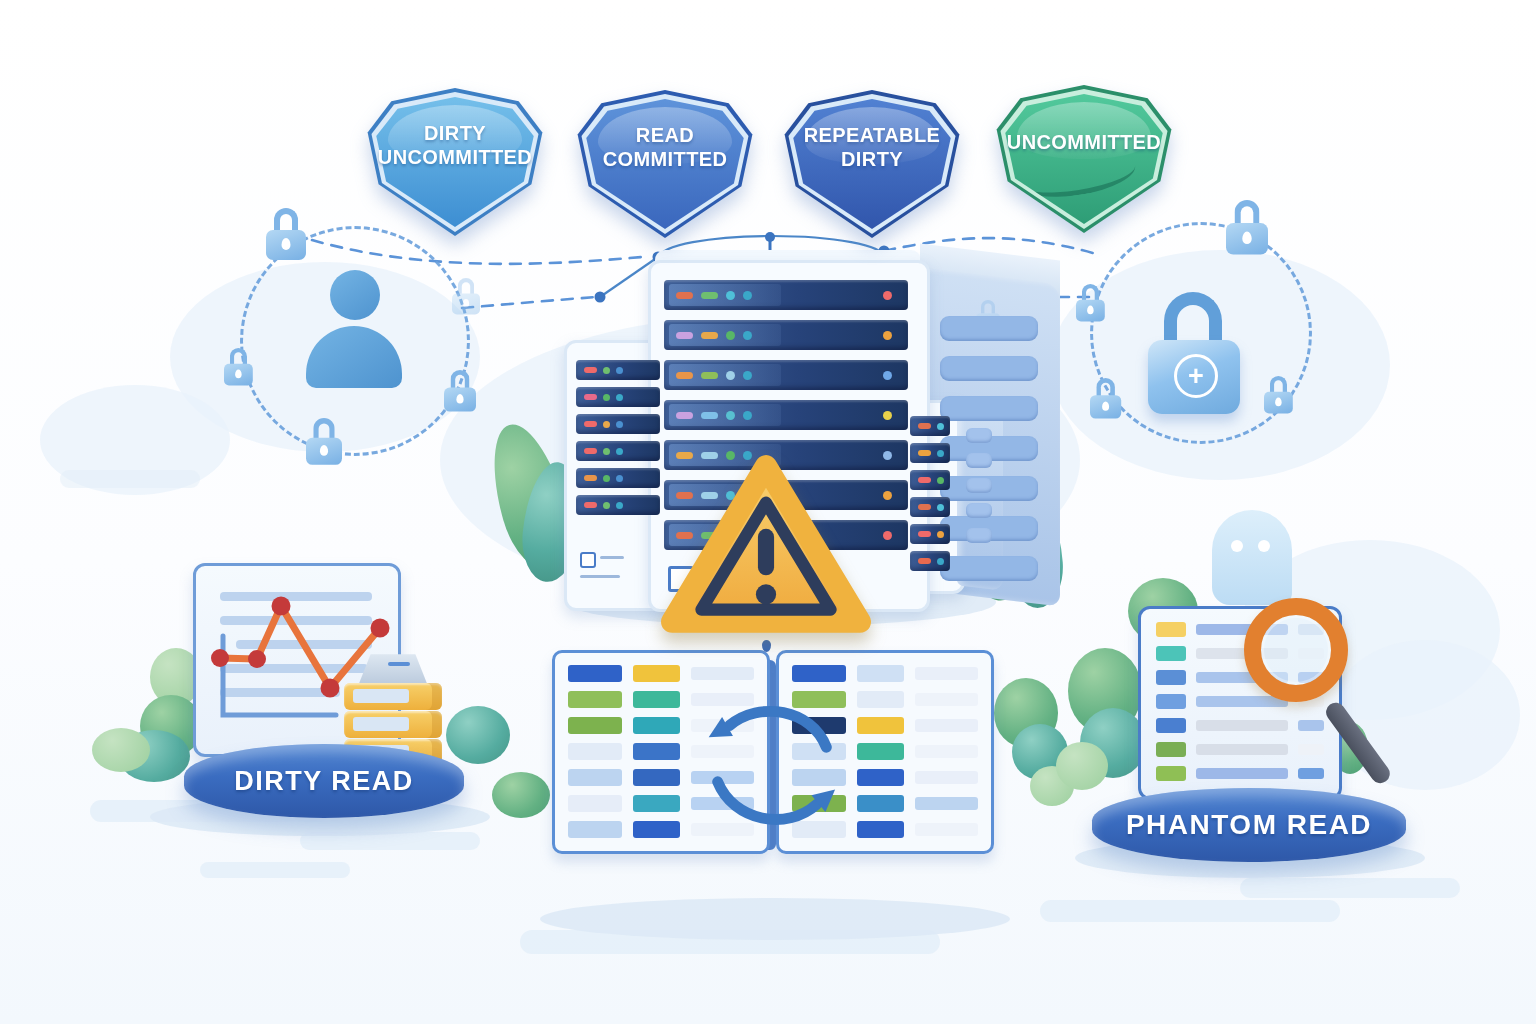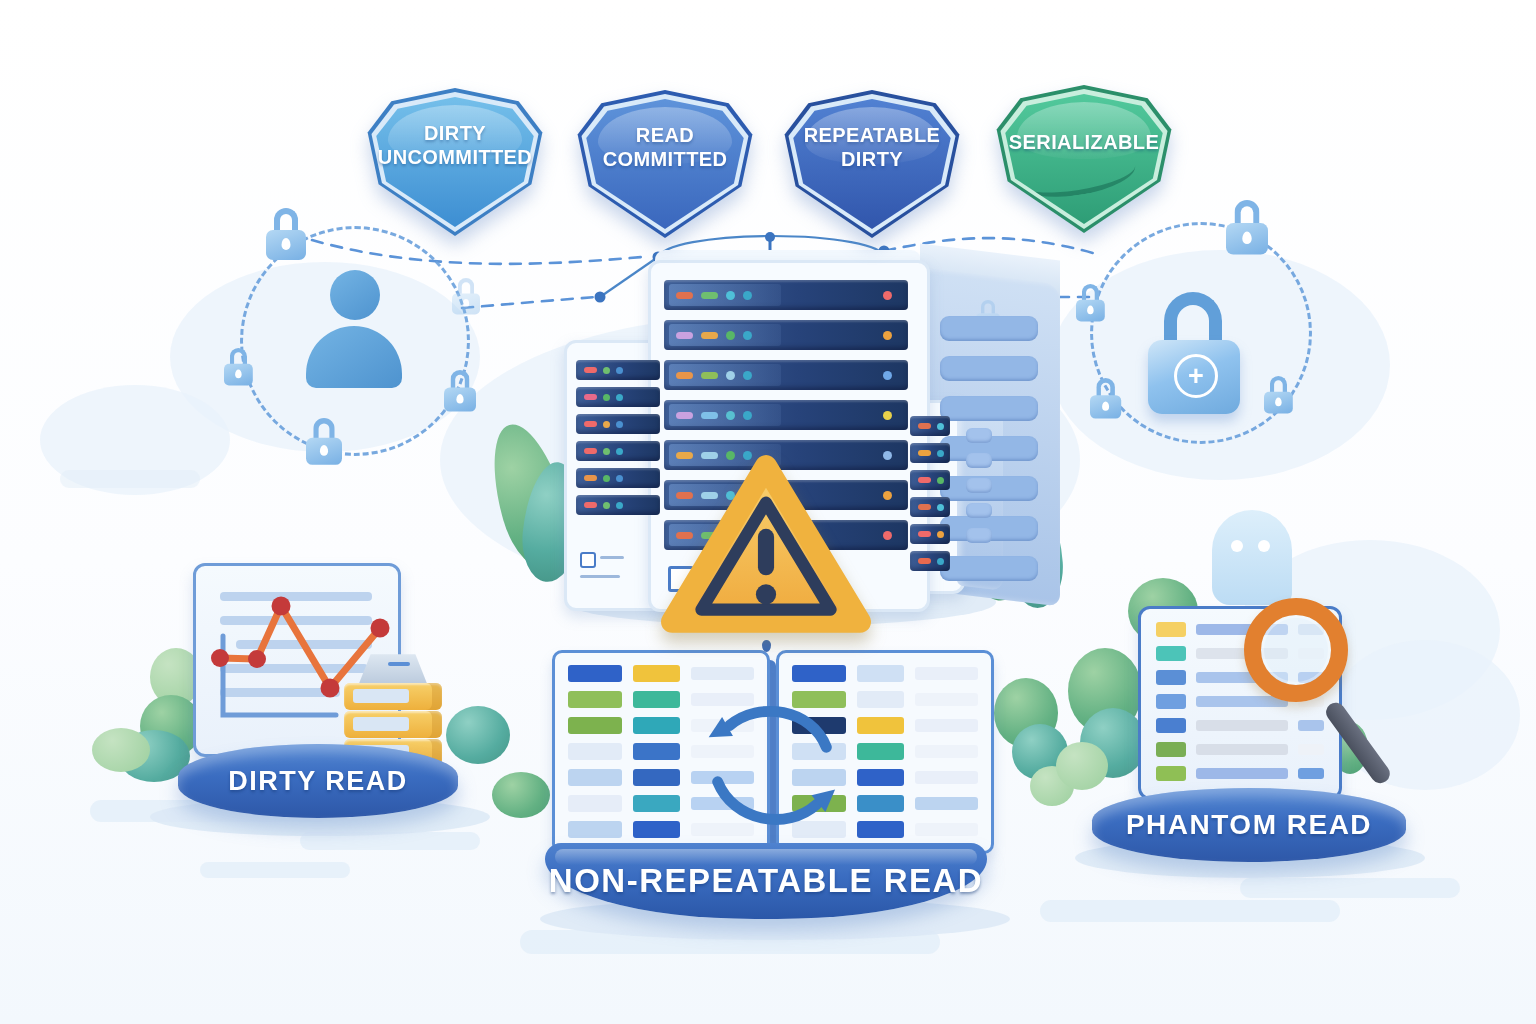--- a/index.html
+++ b/index.html
@@ -229,21 +229,21 @@
   <div class="shield s3" style="left:781px;top:90px;">
     <div class="rim"></div>
     <div class="bevel"></div>
     <div class="face"></div>
     <span class="shield-label">REPEATABLE DIRTY</span>
   </div>
   <div class="shield s4" style="left:993px;top:85px;">
     <div class="rim"></div>
     <div class="bevel"></div>
     <div class="face"></div>
-    <span class="shield-label">SERIALIZABLE</span>
+    <span class="shield-label">UNCOMMITTED</span>
   </div>
 
   <div class="person" style="left:305px;top:270px;">
     <div class="pbody"></div>
   </div>
   <div class="lock" style="left:266px;top:208px;">
       <div class="lbody"></div>
     </div>
   <div class="lock" style="left:224px;top:348px;transform:scale(.72);">
       <div class="lbody"></div>
@@ -469,21 +469,21 @@
       <circle cx="134" cy="122" r="9.5" style="fill:var(--chart-dot);"></circle>
       <circle cx="184" cy="62" r="9.5" style="fill:var(--chart-dot);"></circle>
     </svg>
   </div>
   <div class="dbstack" style="left:344px;top:650px;width:98px;height:112px;">
     <div class="db-flap"></div>
     <div class="db-box" style="top:33px;"></div>
     <div class="db-box" style="top:61px;"></div>
     <div class="db-box" style="top:89px;"></div>
   </div>
-  <div class="pedestal" style="left:178px;top:744px;width:280px;height:74px;">
+  <div class="pedestal" style="left:184px;top:744px;width:280px;height:74px;">
     <span class="ped-label" style="font-size:27px;">DIRTY READ</span>
   </div>
 
   <div class="spine" style="left:760px;top:660px;width:16px;height:190px;"></div>
   <div class="table-card" style="left:552px;top:650px;">
     <div class="t-rows">
         <div class="gen-row">
           <span class="gen-cell" style="background: rgb(47, 98, 200);"></span>
           <span class="gen-cell" style="background: rgb(240, 195, 60);"></span>
           <span class="gen-cell" style="background: rgb(226, 235, 247);"></span>
@@ -559,23 +559,20 @@
         </div>
       </div>
   </div>
   <div class="droplet" style="left:762px;top:640px;"></div>
   <svg class="sync" style="left:688px;top:692px;" width="168" height="150" viewBox="0 0 170 150">
     <path d="M140,55 C125,16 72,8 42,33" fill="none" style="stroke:var(--accent-blue);" stroke-width="11" stroke-linecap="round"></path>
     <polygon points="0,-11 22,0 0,11" style="fill:var(--accent-blue);" transform="translate(40,34) rotate(150)"></polygon>
     <path d="M30,90 C46,130 100,140 130,113" fill="none" style="stroke:var(--accent-blue);" stroke-width="11" stroke-linecap="round"></path>
     <polygon points="0,-11 22,0 0,11" style="fill:var(--accent-blue);" transform="translate(132,112) rotate(-40)"></polygon>
   </svg>
-  <div class="banner" style="left:545px;top:843px;width:442px;height:76px;">
-    <span class="ped-label" style="font-size:33px;">NON-REPEATABLE READ</span>
-  </div>
 
   <div class="ghost" style="left:1212px;top:510px;"></div>
   <div class="doc" style="left:1138px;top:606px;width:198px;height:188px;border-color:#4a7cc8;">
     <div class="phantom-rows">
         <div class="gen-row">
           <span class="gen-cell" style="background: rgb(245, 208, 99);"></span>
           <span class="gen-cell" style="background: rgb(157, 184, 232);"></span>
           <span class="gen-cell" style="background: rgb(207, 220, 240);"></span>
         </div>
         <div class="gen-row">

